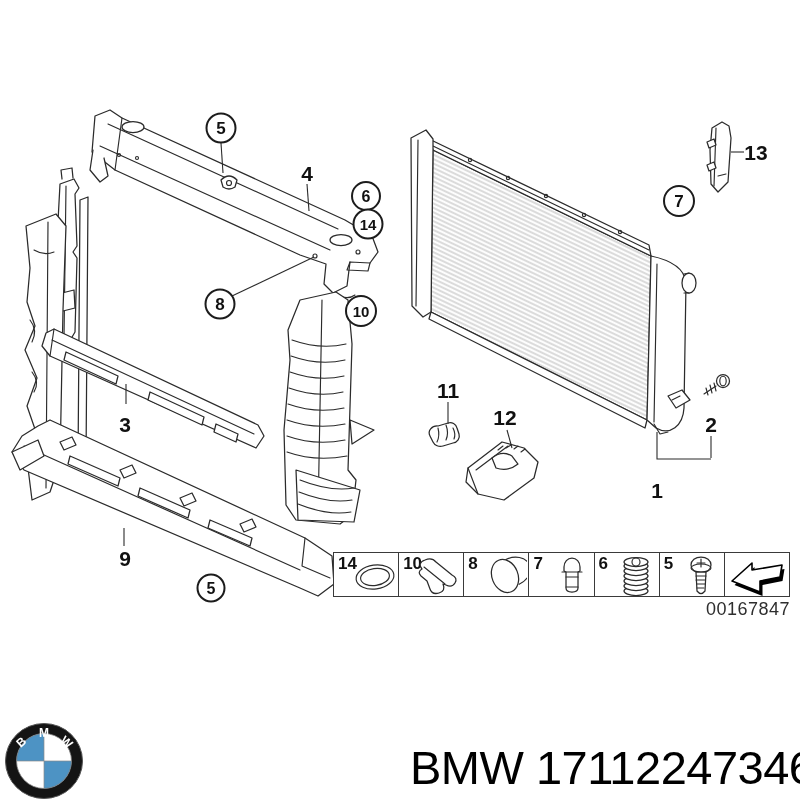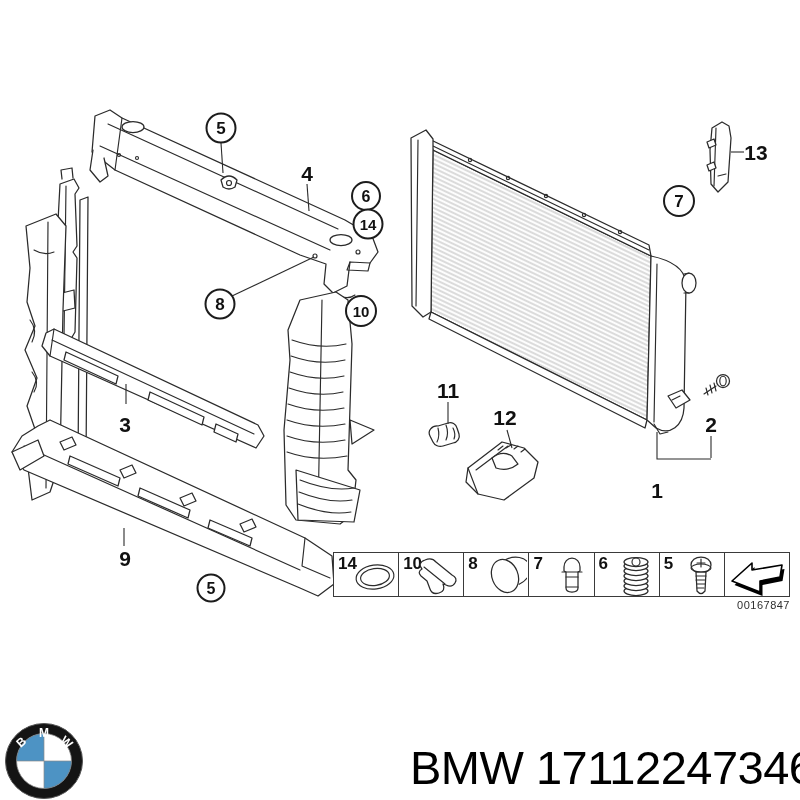--- a/index.html
+++ b/index.html
@@ -16,21 +16,21 @@
   .leader{fill:none;stroke:#2b2b2b;stroke-width:1.1;}
 
   
   .legend{position:absolute;left:333px;top:552px;width:457px;height:45px;display:flex;
           border:1.6px solid #3a3a3a;box-sizing:border-box;background:#fff;z-index:5;}
   .legend-cell{flex:1 1 0;position:relative;border-right:1.6px solid #3a3a3a;box-sizing:border-box;}
   .legend-cell:last-child{border-right:none;}
   .legend-cell .num{position:absolute;left:4px;top:1px;font-size:17px;font-weight:bold;color:#111;}
   .legend-cell svg{position:absolute;right:1px;top:0;}
   .legend-code{position:absolute;left:640px;top:599px;width:150px;text-align:right;
-               font-size:11px;color:#2e2e2e;letter-spacing:0.5px;z-index:5;}
+               font-size:18px;color:#2e2e2e;letter-spacing:0.5px;z-index:5;}
 
   
   .footer-label{position:absolute;left:410px;top:740px;font-size:47px;color:#000;
                 letter-spacing:-0.5px;white-space:nowrap;z-index:5;}
   .footer-logo{position:absolute;left:4px;top:723px;z-index:5;}
 </style>
 </head>
 <body>
 
 <div class="stage">

